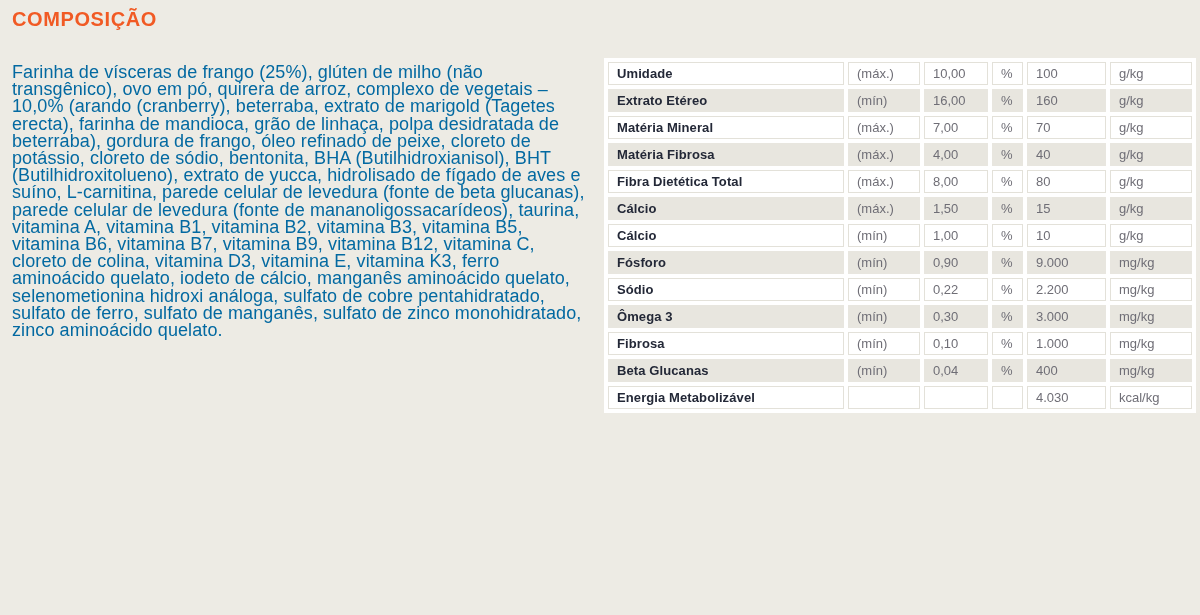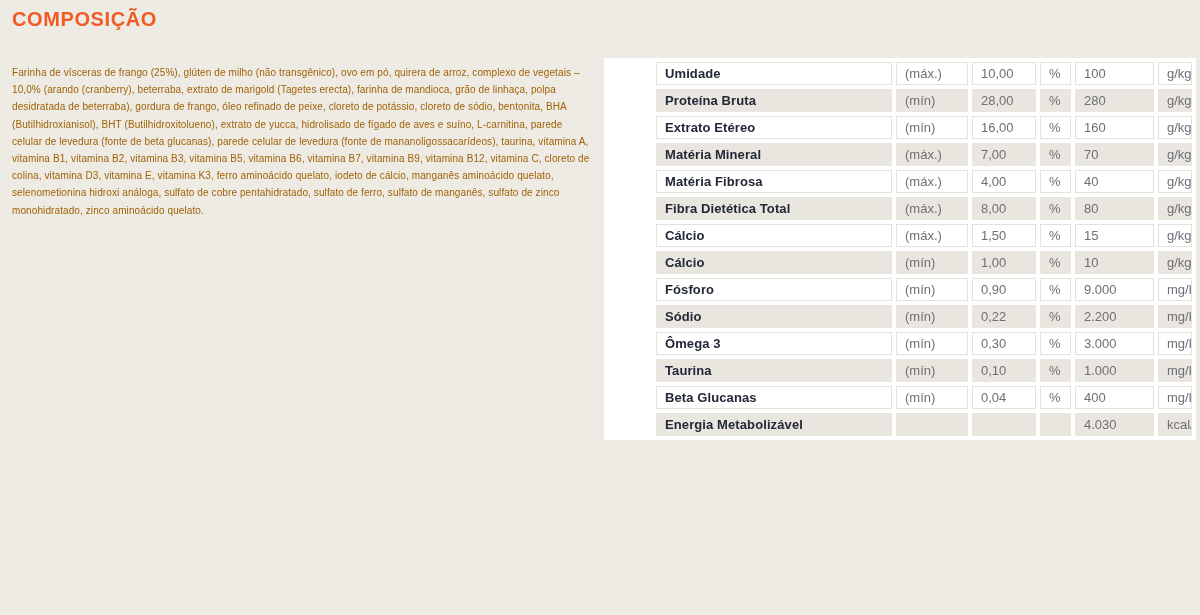--- a/index.html
+++ b/index.html
@@ -21,38 +21,37 @@
     font-size: 20px;
     font-weight: 700;
     letter-spacing: 0.6px;
     color: #f15a24;
   }
   .ingredients {
     position: absolute;
     left: 12px;
     top: 64px;
     width: 581px;
-    font-size: 10px;
+    font-size: 18px;
     line-height: 17.2px;
-    color: #a16207;
+    color: #0369a1;
     letter-spacing: 0.1px;
   }
   .table-wrap {
     position: absolute;
     left: 604px;
     top: 58px;
     width: 592px;
   }
   table.nutrition {
     width: 592px;
     border-collapse: separate;
     border-spacing: 4px;
     background: #ffffff;
     table-layout: fixed;
-    padding-left: 48px;
   }
   table.nutrition td {
     height: 23px;
     padding: 1px 8px;
     font-size: 13px;
     vertical-align: middle;
     white-space: nowrap;
     overflow: hidden;
   }
   tr.row td {
@@ -98,28 +97,20 @@
       <tbody id="nutrition-rows">
           <tr class="row">
     <td class="c-name">Umidade</td>
     <td class="c-sec">(máx.)</td>
     <td class="c-sec">10,00</td>
     <td class="c-sec">%</td>
     <td class="c-sec">100</td>
     <td class="c-sec">g/kg</td>
   </tr>
           <tr class="row">
-    <td class="c-name">Proteína Bruta</td>
-    <td class="c-sec">(mín)</td>
-    <td class="c-sec">28,00</td>
-    <td class="c-sec">%</td>
-    <td class="c-sec">280</td>
-    <td class="c-sec">g/kg</td>
-  </tr>
-          <tr class="row">
     <td class="c-name">Extrato Etéreo</td>
     <td class="c-sec">(mín)</td>
     <td class="c-sec">16,00</td>
     <td class="c-sec">%</td>
     <td class="c-sec">160</td>
     <td class="c-sec">g/kg</td>
   </tr>
           <tr class="row">
     <td class="c-name">Matéria Mineral</td>
     <td class="c-sec">(máx.)</td>
@@ -178,21 +169,21 @@
   </tr>
           <tr class="row">
     <td class="c-name">Ômega 3</td>
     <td class="c-sec">(mín)</td>
     <td class="c-sec">0,30</td>
     <td class="c-sec">%</td>
     <td class="c-sec">3.000</td>
     <td class="c-sec">mg/kg</td>
   </tr>
           <tr class="row">
-    <td class="c-name">Taurina</td>
+    <td class="c-name">Fibrosa</td>
     <td class="c-sec">(mín)</td>
     <td class="c-sec">0,10</td>
     <td class="c-sec">%</td>
     <td class="c-sec">1.000</td>
     <td class="c-sec">mg/kg</td>
   </tr>
           <tr class="row">
     <td class="c-name">Beta Glucanas</td>
     <td class="c-sec">(mín)</td>
     <td class="c-sec">0,04</td>

